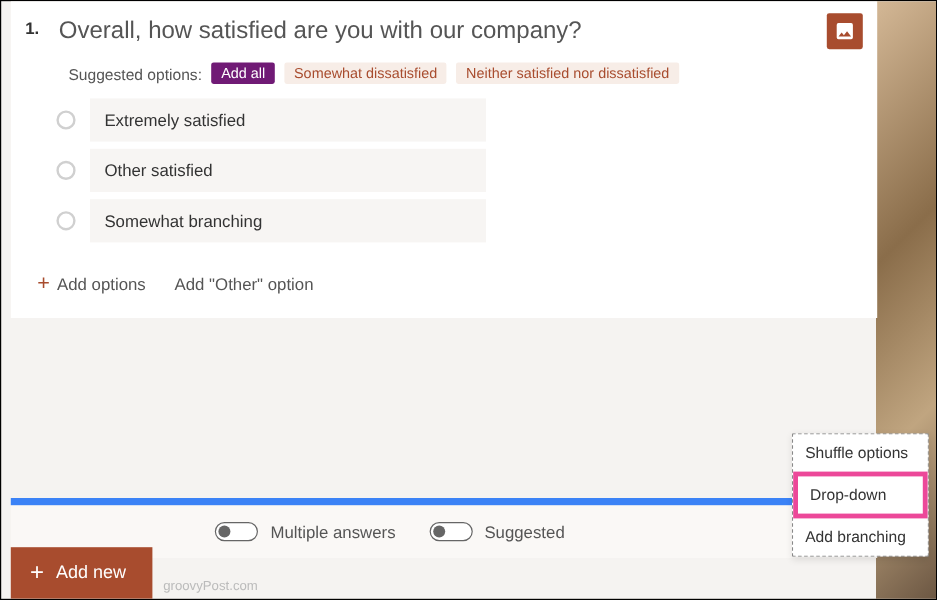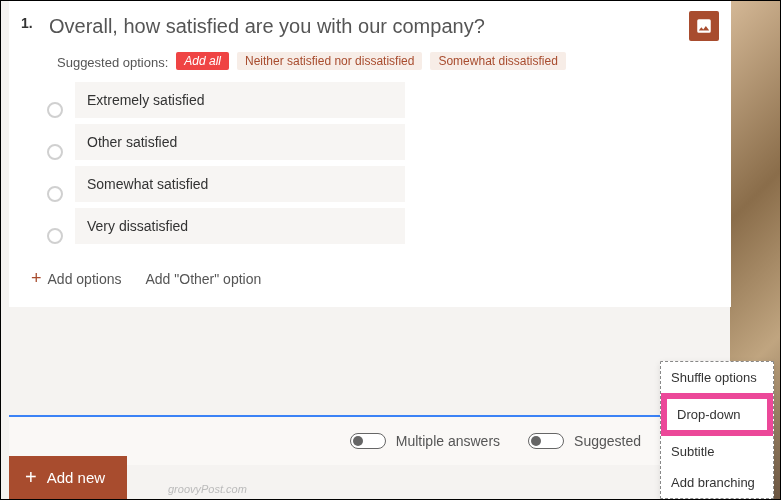--- a/index.html
+++ b/index.html
@@ -7,80 +7,76 @@
 .right-bg { position: absolute; right: 0; top: 0; width: 50px; height: 500px; background: linear-gradient(135deg, #d4b896 0%, #8a6d4a 40%, #c0a580 70%, #6b5642 100%); z-index: 0; }
 .main-card { position: absolute; left: 8px; top: 0; width: 722px; background: #fff; z-index: 5; }
 .question-header { display: flex; align-items: flex-start; padding: 14px 12px 10px 12px; position: relative; }
 .qnum { font-weight: 600; font-size: 14px; color: #333; width: 28px; }
 .qtext { font-size: 20px; color: #555; flex: 1; }
 .image-btn { position: absolute; right: 12px; top: 10px; width: 30px; height: 30px; background: #a84c2e; border-radius: 2px; display: flex; align-items: center; justify-content: center; cursor: pointer; }
 .image-btn svg { width: 18px; height: 18px; fill: #fff; }
 .suggest-row { padding: 4px 12px 12px 48px; display: flex; align-items: flex-end; gap: 8px; flex-wrap: wrap; }
 .suggest-label { font-size: 13px; color: #555; }
 .pill { font-size: 12px; padding: 2px 8px; border-radius: 2px; cursor: pointer; }
-.pill-fill { background: #ef4444; color: #fff; font-style: italic; }
+.pill-fill { background: #701a75; color: #fff; }
 .pill-outline { background: #f7ede7; color: #a84c2e; }
 .options-area { padding: 0 12px 8px 38px; }
-.option-row { display: flex; align-items: flex-end; margin-bottom: 6px; }
+.option-row { display: flex; align-items: center; margin-bottom: 6px; }
 .radio { width: 16px; height: 16px; border: 2px solid #d0d0d0; border-radius: 50%; margin-right: 12px; flex-shrink: 0; }
 .option-input { flex: 0 0 330px; background: #f7f5f3; padding: 10px 12px; font-size: 14px; color: #333; }
 .add-row { padding: 10px 12px 18px 22px; display: flex; align-items: center; gap: 24px; }
 .add-option { display: flex; align-items: center; gap: 6px; font-size: 14px; color: #555; cursor: pointer; }
 .plus-icon { color: #a84c2e; font-size: 18px; font-weight: 400; }
 .add-other { font-size: 14px; color: #555; cursor: pointer; }
-.footer { position: absolute; left: 8px; top: 414px; width: 722px; border-top: 2px solid #3b82f6; background: #faf8f6; height: 50px; display: flex; align-items: center; justify-content: flex-end; gap: 28px; padding-right: 90px; z-index: 5; }
+.footer { position: absolute; left: 8px; top: 414px; width: 722px; border-top: 6px solid #3b82f6; background: #faf8f6; height: 50px; display: flex; align-items: center; justify-content: center; gap: 28px; padding-right: 90px; z-index: 5; }
 .toggle-group { display: flex; align-items: center; gap: 10px; font-size: 14px; color: #555; }
 .toggle { width: 36px; height: 16px; border: 1px solid #666; border-radius: 10px; position: relative; cursor: pointer; background: #fff; }
 .toggle::after { content: ""; position: absolute; left: 2px; top: 2px; width: 10px; height: 10px; border-radius: 50%; background: #666; }
 .add-new { position: absolute; left: 8px; bottom: 0; background: #a84c2e; color: #fff; padding: 10px 22px 10px 16px; display: flex; align-items: center; gap: 10px; font-size: 15px; cursor: pointer; z-index: 6; }
 .add-new .plus { font-size: 20px; font-weight: 300; }
-.watermark { position: absolute; left: 135px; bottom: 4px; font-size: 11px; color: #bbb; font-style: italic; z-index: 4; margin-left: 32px; }
+.watermark { position: absolute; left: 135px; bottom: 4px; font-size: 11px; color: #bbb; z-index: 4; }
 .dropdown-menu { position: absolute; right: 6px; top: 360px; width: 114px; background: #fff; border: 1px dashed #888; z-index: 20; font-size: 13px; border-radius: 1px; box-shadow: 0 2px 6px rgba(0,0,0,0.1); }
 .dropdown-menu .menu-item { padding: 8px 10px; cursor: pointer; color: #333; }
-.dropdown-menu .menu-item.highlighted { border: 6px solid #ec4899; }
+.dropdown-menu .menu-item.highlighted { border: 4px solid #ec4899; }
 </style>
 </head>
 <body>
 
 <div class="right-bg"></div>
 
 <div class="main-card">
   <div class="question-header">
     <div class="qnum">1.</div>
     <div class="qtext">Overall, how satisfied are you with our company?</div>
     <div class="image-btn">
       <svg viewBox="0 0 24 24">
           <path d="M21 19V5a2 2 0 0 0-2-2H5a2 2 0 0 0-2 2v14a2 2 0 0 0 2 2h14a2 2 0 0 0 2-2zM8.5 13.5l2.5 3 3.5-4.5 4.5 6H5l3.5-4.5z"></path>
         </svg>
     </div>
   </div>
 
   <div class="suggest-row">
     <span class="suggest-label">Suggested options:</span>
     <span class="pill pill-fill">Add all</span>
+    <span class="pill pill-outline">Somewhat dissatisfied</span>
     <span class="pill pill-outline">Neither satisfied nor dissatisfied</span>
-    <span class="pill pill-outline">Somewhat dissatisfied</span>
   </div>
 
   <div class="options-area">
     <div class="option-row">
       <div class="radio"></div>
       <div class="option-input">Extremely satisfied</div>
     </div>
     <div class="option-row">
       <div class="radio"></div>
       <div class="option-input">Other satisfied</div>
     </div>
     <div class="option-row">
       <div class="radio"></div>
-      <div class="option-input">Somewhat satisfied</div>
-    </div>
-    <div class="option-row">
-      <div class="radio"></div>
-      <div class="option-input">Very dissatisfied</div>
+      <div class="option-input">Somewhat branching</div>
     </div>
   </div>
 
   <div class="add-row">
     <div class="add-option">
       <span class="plus-icon">+</span>
       <span>Add options</span>
     </div>
     <div class="add-other">Add "Other" option</div>
   </div>
@@ -100,15 +96,14 @@
 <div class="add-new">
   <span class="plus">+</span>
   <span>Add new</span>
 </div>
 
 <div class="watermark">groovyPost.com</div>
 
 <div class="dropdown-menu">
   <div class="menu-item">Shuffle options</div>
   <div class="menu-item highlighted">Drop-down</div>
-  <div class="menu-item">Subtitle</div>
   <div class="menu-item">Add branching</div>
 </div>
 
 </body></html>

